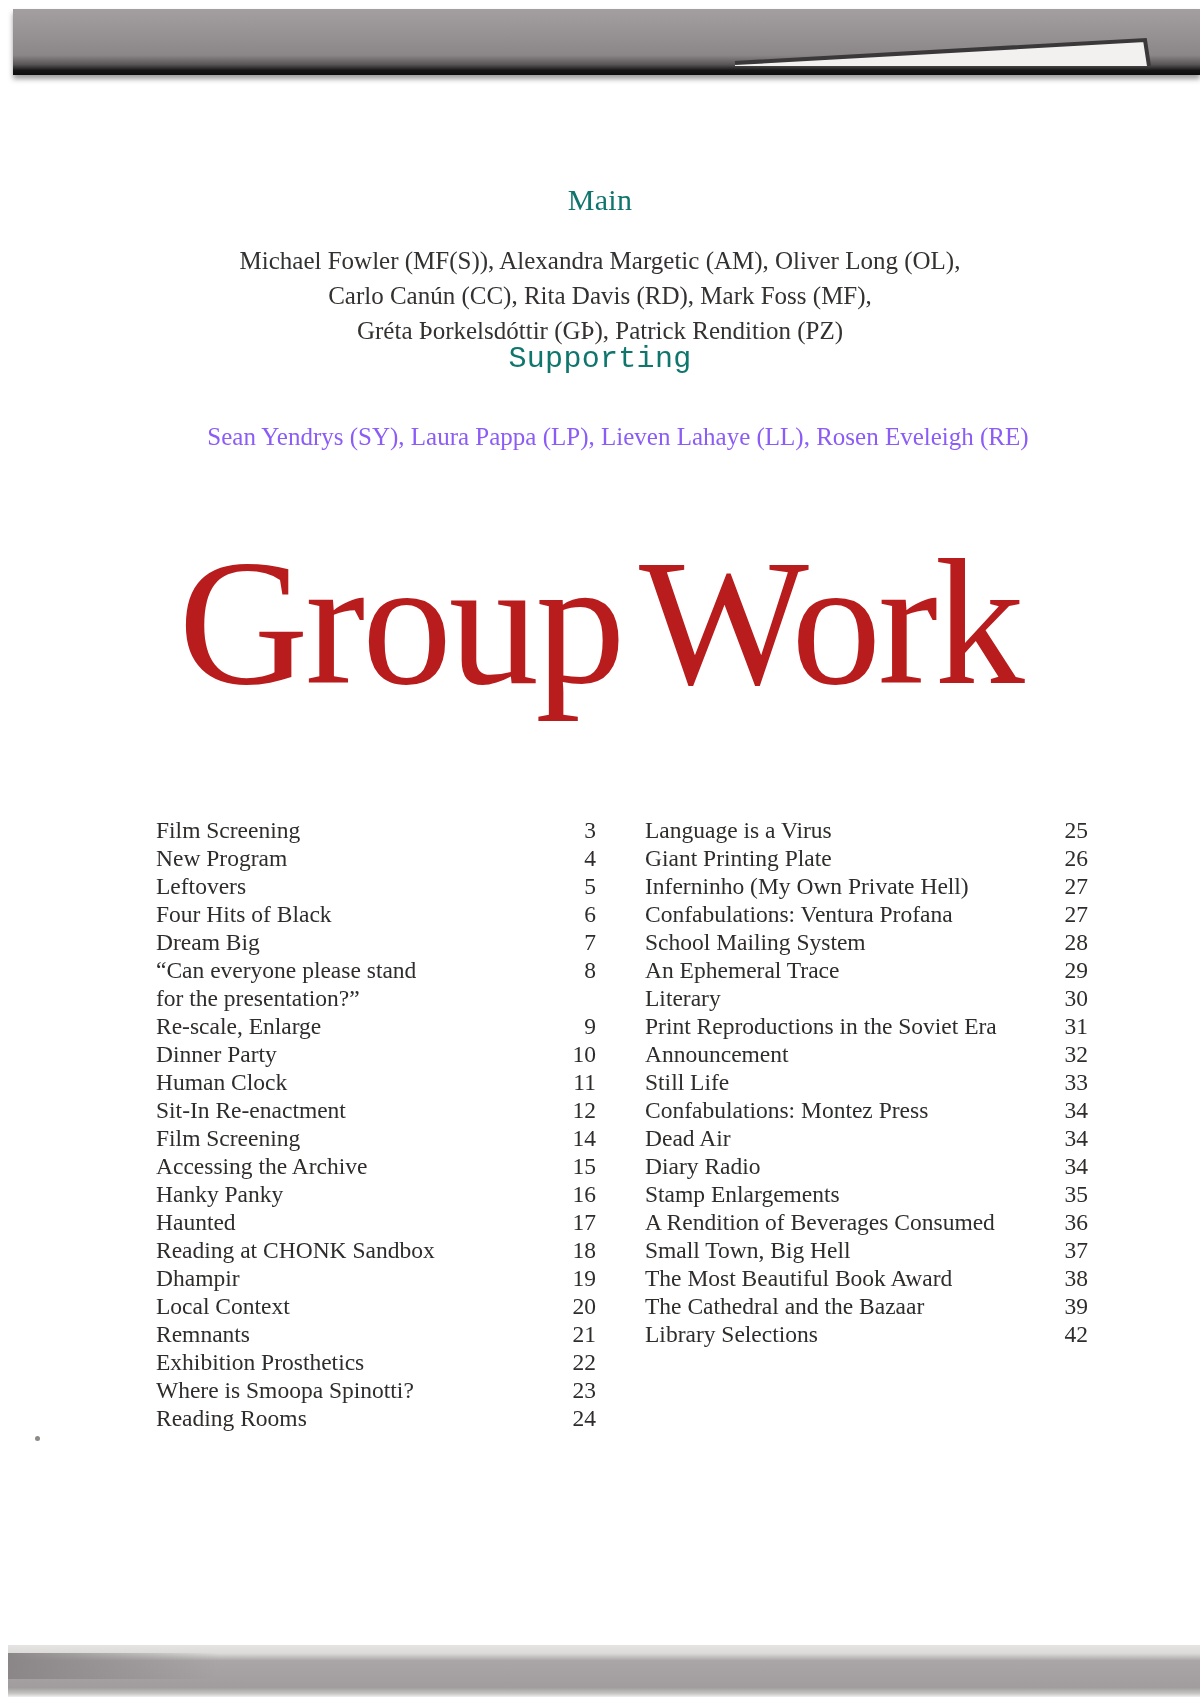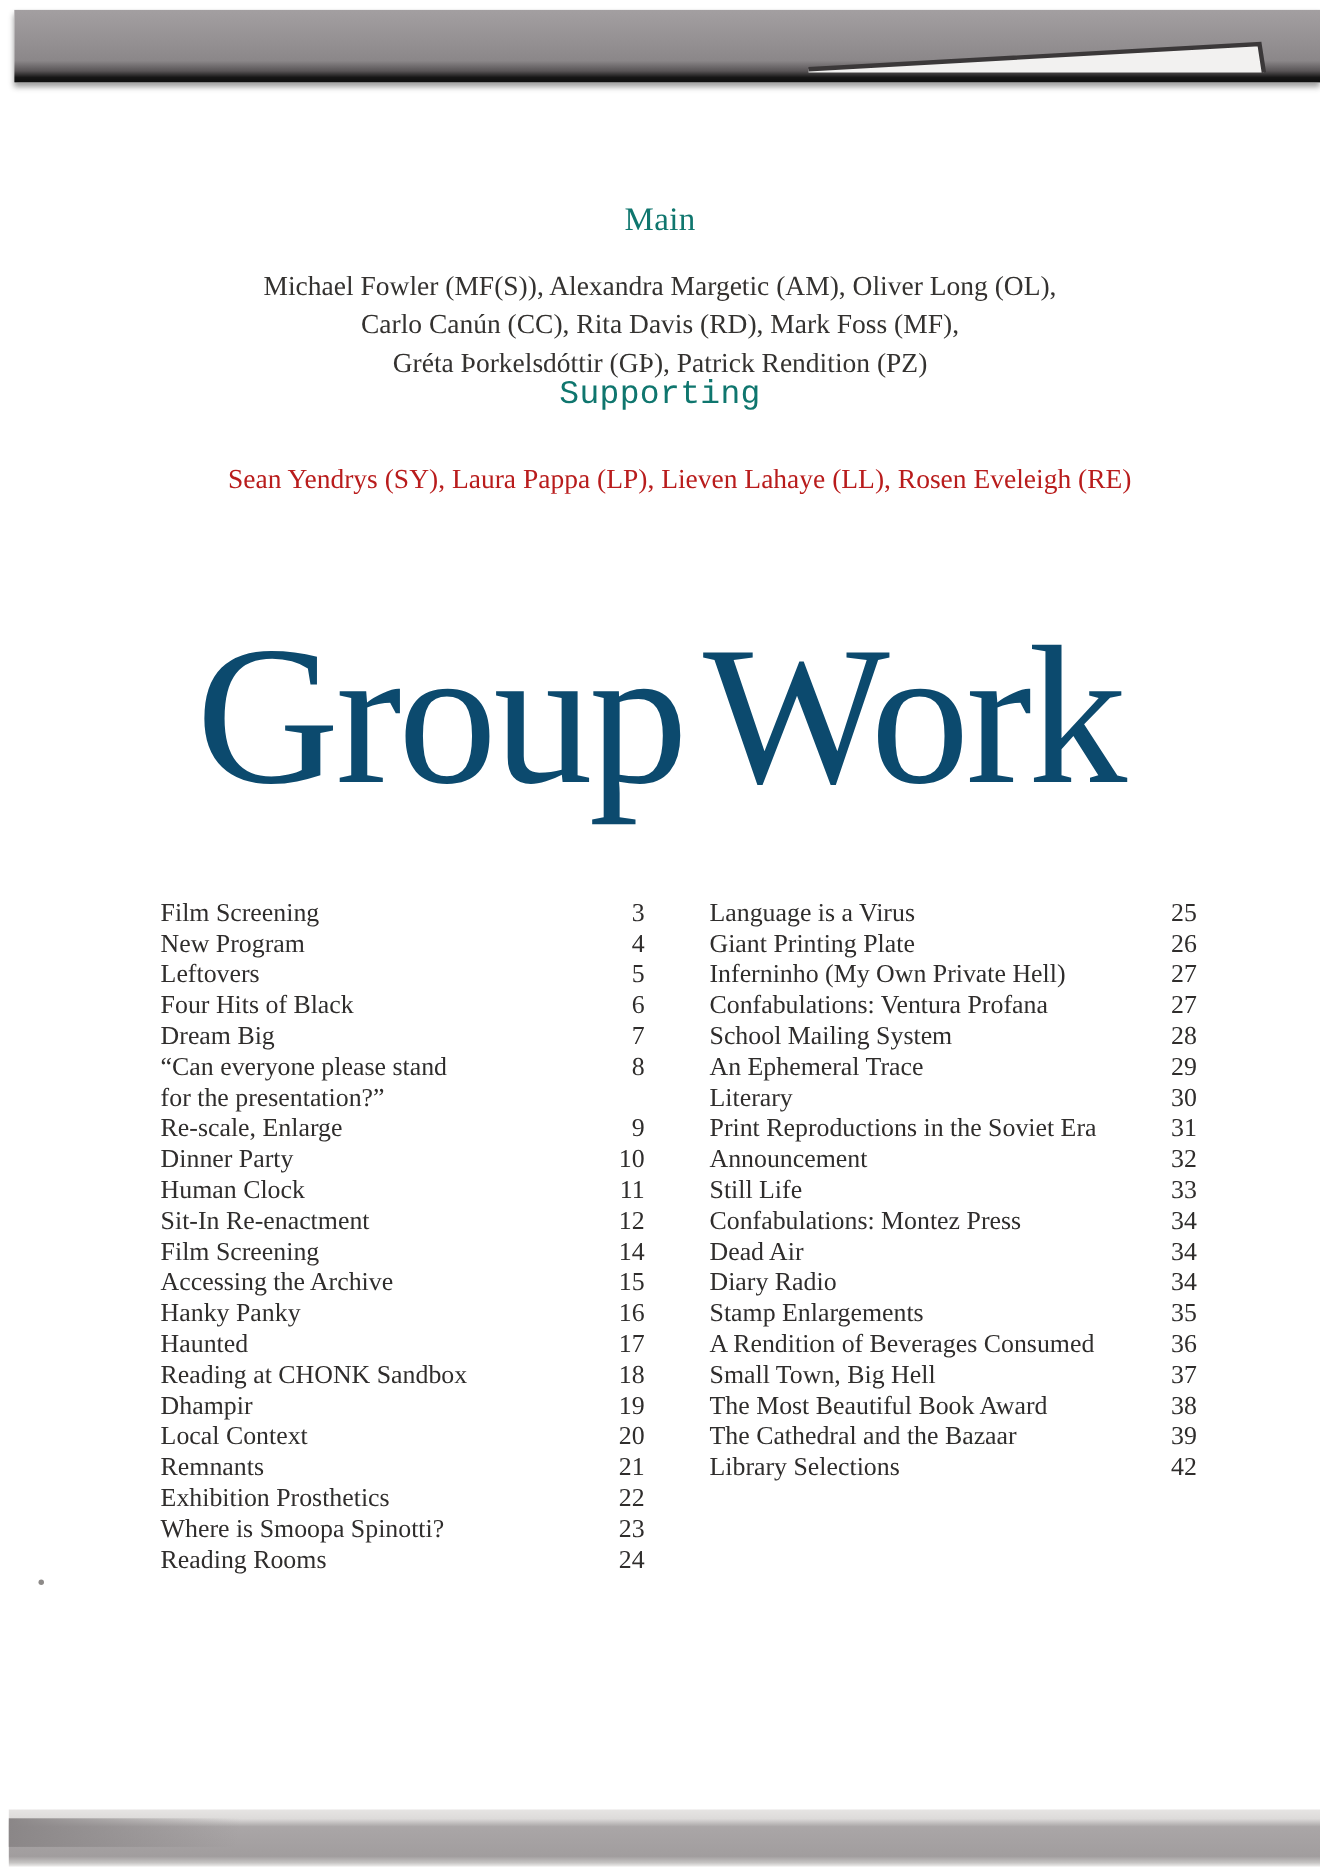--- a/index.html
+++ b/index.html
@@ -34,32 +34,32 @@
     font-size:30px;letter-spacing:.01em;color:#0f766e;
   }
   .heading.main{top:183px;}
   .heading.supporting{top:342px;font-family:Liberation Mono, monospace;}
   .credit-lines{
     position:absolute;left:0;right:0;top:243px;text-align:center;
     font-size:25px;line-height:35px;color:#343230;
   }
   .credit-single{
     position:absolute;left:0;right:0;top:423px;text-align:center;
-    font-size:25px;color:#b91c1c;padding-left:36px;
+    font-size:25px;color:#8b5cf6;padding-left:36px;
   }
   
   .book-title{
-    position:absolute;left:0;right:0;top:552px;text-align:center;
-    font-size:180px;line-height:1.1;color:#0c4a6e;
+    position:absolute;left:0;right:0;top:524px;text-align:center;
+    font-size:180px;line-height:1.1;color:#b91c1c;
     letter-spacing:-0.018em;word-spacing:-0.12em;white-space:nowrap;
   }
   
   .toc{position:absolute;top:816px;left:0;right:0;font-size:23.5px;}
   .toc-col{position:absolute;top:0;}
-  .toc-col.left{left:146px;width:440px;font-family:Liberation Serif, serif;}
+  .toc-col.left{left:156px;width:440px;font-family:Liberation Serif, serif;}
   .toc-col.right{left:645px;width:443px;}
   .toc-row{display:flex;justify-content:space-between;line-height:28px;}
   .toc-title{white-space:nowrap;}
   .toc-page{text-align:right;min-width:44px;padding-left:10px;}
 </style>
 </head>
 <body>
 
 <div class="scan-top">
   <svg width="1187" height="66" viewBox="13 9 1187 66">

